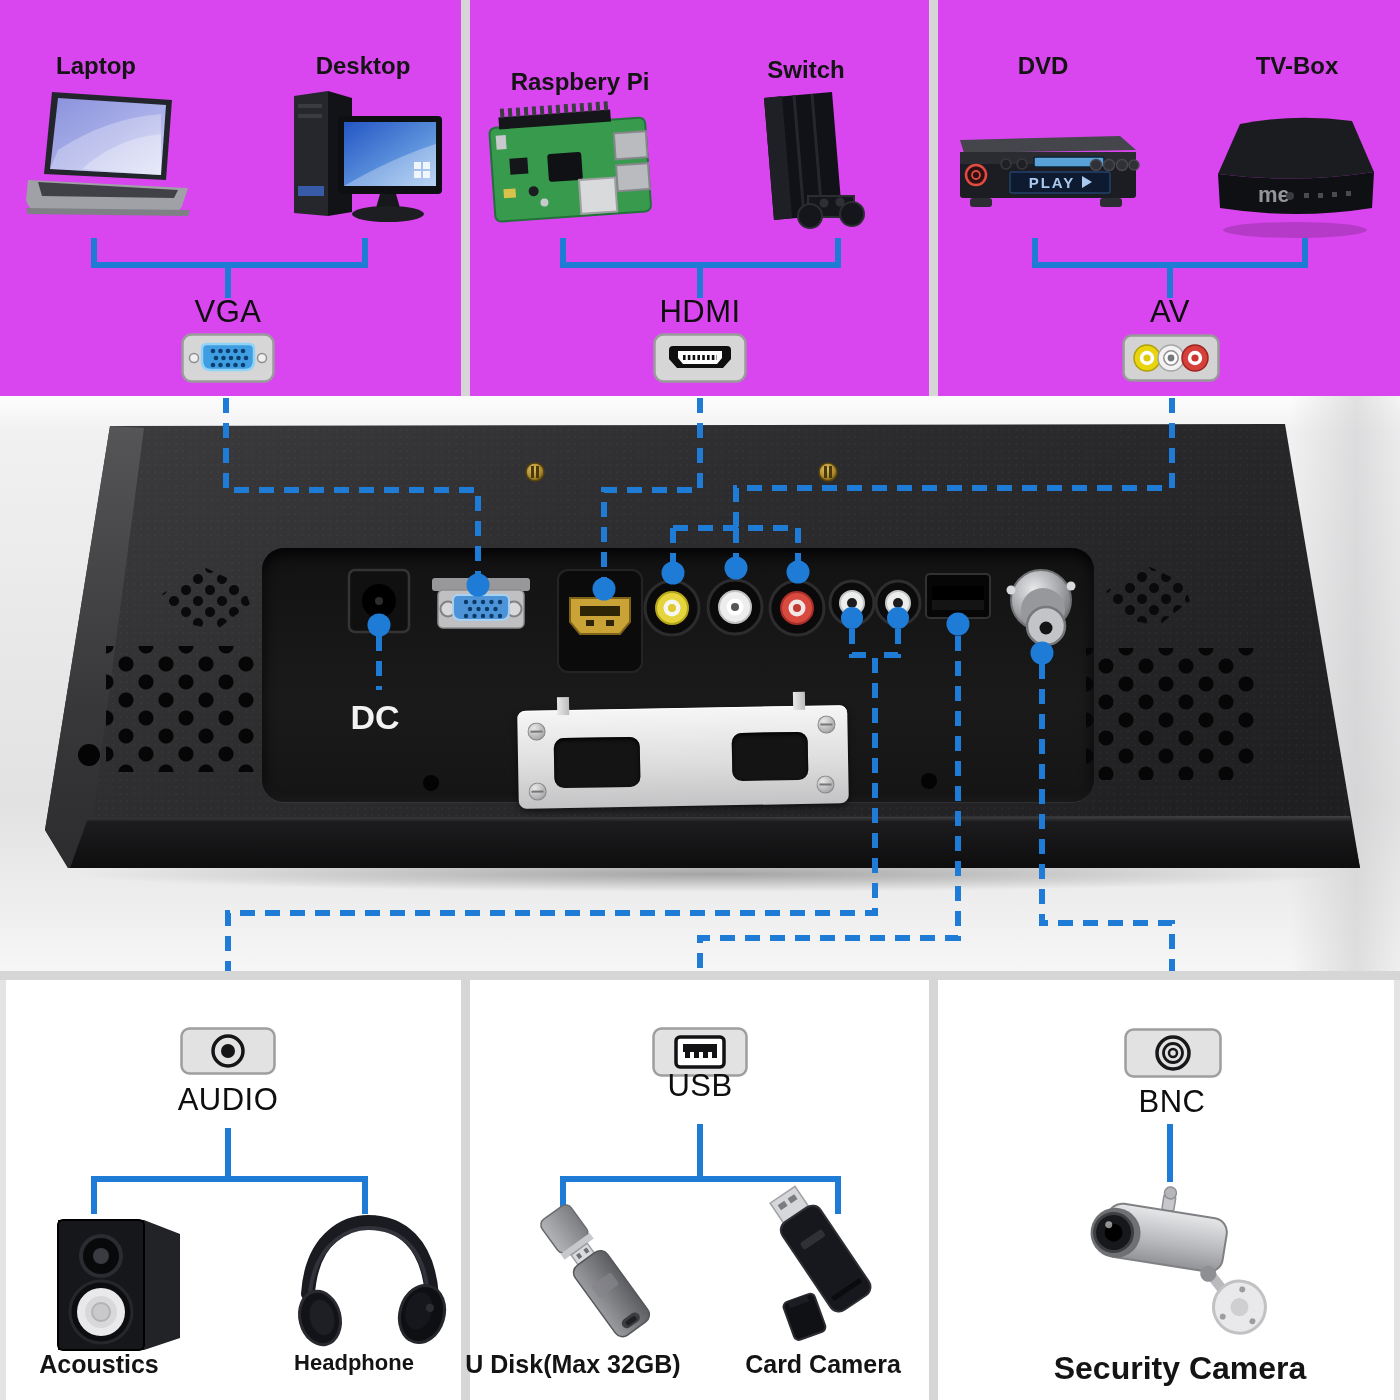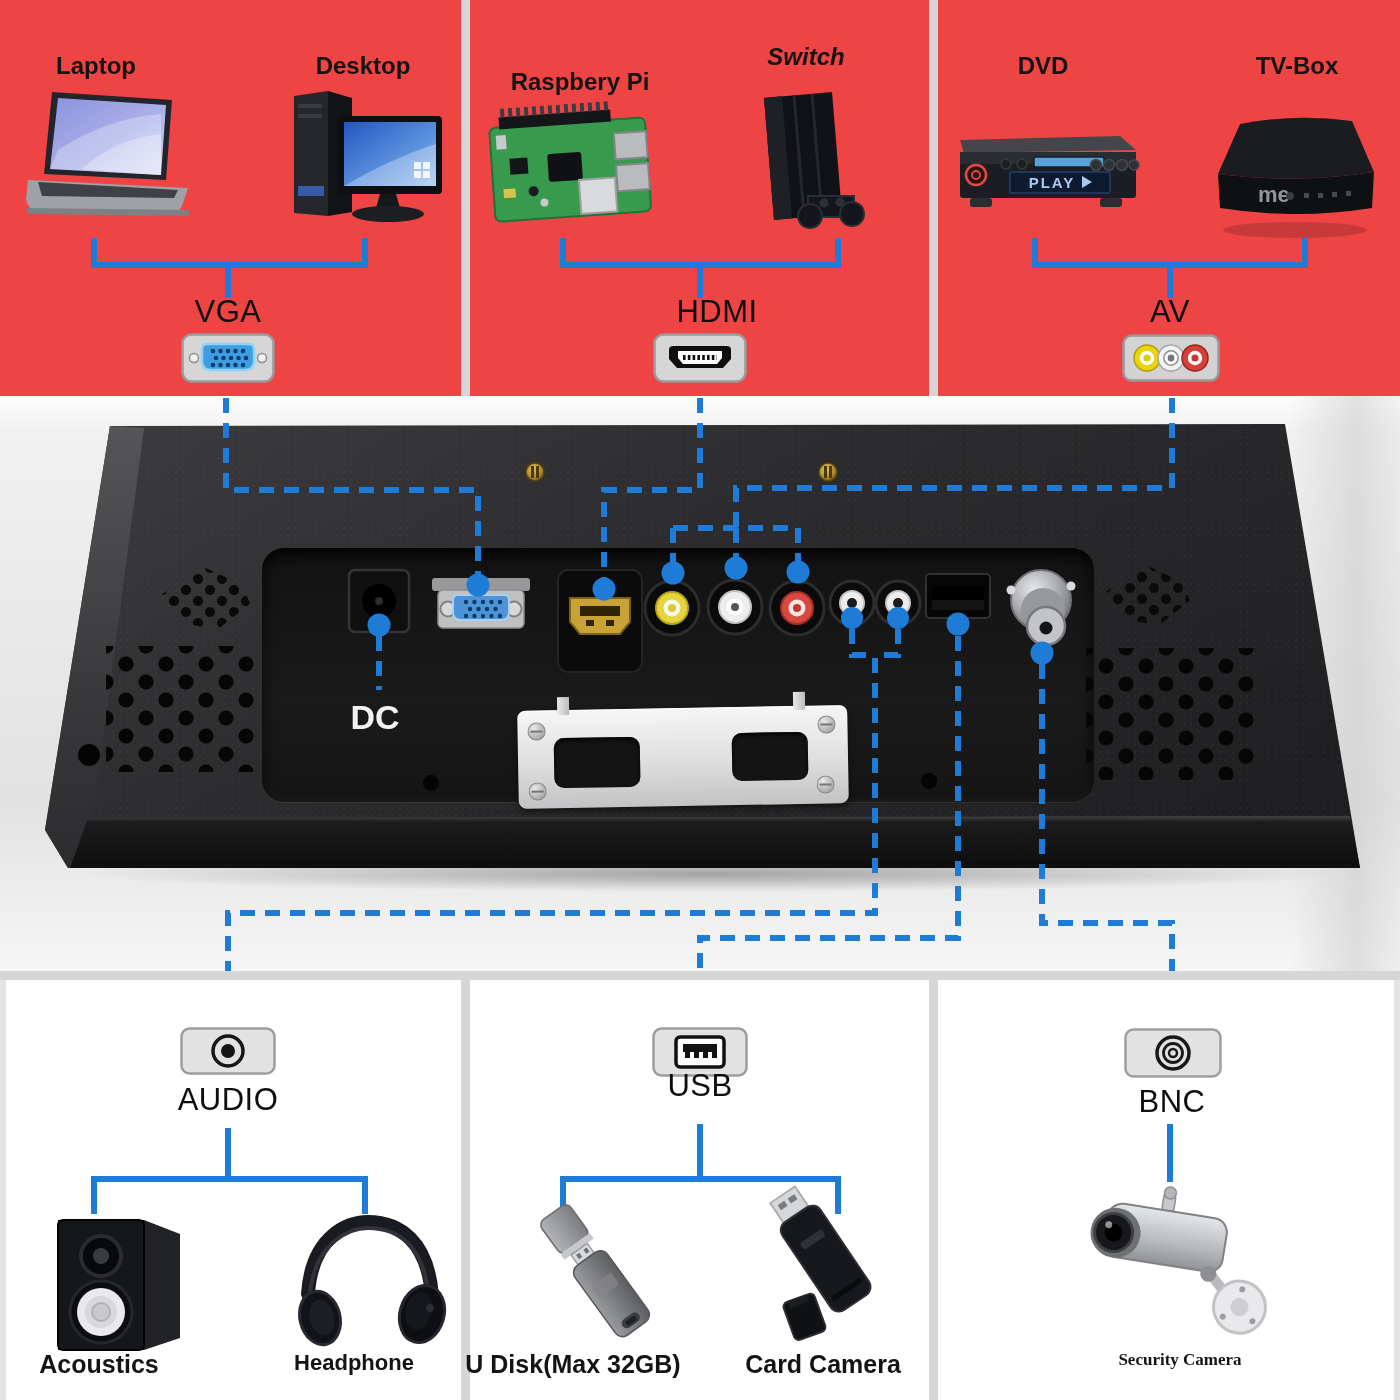--- a/index.html
+++ b/index.html
@@ -63,28 +63,28 @@
   
   .abs-svg{position:absolute;}
   
   #bottom-bg{position:absolute;left:0;top:980px;width:1400px;height:420px;background:#fff;}
 </style>
 </head>
 <body>
 
 <div id="canvas">
 
-  <div style="position:absolute;left:0;top:0;width:1400px;height:396px;background:#ef4444;">
+  <div style="position:absolute;left:0;top:0;width:1400px;height:396px;background:#d946ef;">
     <div class="sep-v" style="left:461px;top:0;height:396px;"></div>
     <div class="sep-v" style="left:929px;top:0;height:396px;"></div>
 
     <div class="dev-label" style="left:96px;top:52px;">Laptop</div>
     <div class="dev-label" style="left:363px;top:52px;">Desktop</div>
     <div class="dev-label" style="left:580px;top:68px;">Raspbery Pi</div>
-    <div class="dev-label" style="left:806px;top:43px;font-style:italic;">Switch</div>
+    <div class="dev-label" style="left:806px;top:56px;">Switch</div>
     <div class="dev-label" style="left:1043px;top:52px;">DVD</div>
     <div class="dev-label" style="left:1297px;top:52px;">TV-Box</div>
 
     <svg class="abs-svg" style="left:22px;top:90px;" width="172" height="148" viewBox="0 0 172 148">
       <defs>
         <linearGradient id="glap" x1="0" y1="0" x2="1" y2="1">
           <stop offset="0" stop-color="#8b92dd"></stop>
             <stop offset=".55" stop-color="#aab0e8"></stop>
             <stop offset="1" stop-color="#d3d6f3"></stop>
         </linearGradient>
@@ -192,21 +192,21 @@
     <div class="blue-seg" style="left:835px;top:238px;width:6px;height:30px;"></div>
     <div class="blue-seg" style="left:560px;top:262px;width:281px;height:6px;"></div>
     <div class="blue-seg" style="left:697px;top:262px;width:6px;height:36px;"></div>
 
     <div class="blue-seg" style="left:1032px;top:238px;width:6px;height:30px;"></div>
     <div class="blue-seg" style="left:1302px;top:238px;width:6px;height:30px;"></div>
     <div class="blue-seg" style="left:1032px;top:262px;width:276px;height:6px;"></div>
     <div class="blue-seg" style="left:1167px;top:262px;width:6px;height:36px;"></div>
 
     <div class="port-label" style="left:228px;top:294px;">VGA</div>
-    <div class="port-label" style="left:700px;top:294px;margin-left:17px;">HDMI</div>
+    <div class="port-label" style="left:700px;top:294px;">HDMI</div>
     <div class="port-label" style="left:1170px;top:294px;">AV</div>
 
     <svg class="abs-svg" style="left:181px;top:333px;" width="94" height="50" viewBox="0 0 94 50">
       <rect x="1.5" y="1.5" width="91" height="47" rx="9" fill="#d6d6d7" stroke="#9b9b9d" stroke-width="2.5"></rect>
       <circle cx="13" cy="25" r="4.5" fill="#efefef" stroke="#8e8e90" stroke-width="1.5"></circle>
       <circle cx="81" cy="25" r="4.5" fill="#efefef" stroke="#8e8e90" stroke-width="1.5"></circle>
       <path d="M26,11 h 42 q 5,0 5,5 v 12 q 0,9 -9,9 h -34 q -9,0 -9,-9 v -12 q 0,-5 5,-5 z" fill="#3f9de2" stroke="#8fd4f8" stroke-width="2.5"></path>
       <g fill="#0c3f70">
         <circle cx="32" cy="18" r="2.3"></circle>
           <circle cx="39.5" cy="18" r="2.3"></circle>
@@ -558,15 +558,15 @@
       <circle cx="178" cy="98" r="3" fill="#9c9da0"></circle>
       <circle cx="163" cy="128" r="3" fill="#9c9da0"></circle>
       <circle cx="193" cy="128" r="3" fill="#9c9da0"></circle>
     </g>
   </svg>
 
   <div class="dev-label" style="left:99px;top:1350px;font-size:25px;">Acoustics</div>
   <div class="dev-label" style="left:354px;top:1350px;font-size:22px;">Headphone</div>
   <div class="dev-label" style="left:573px;top:1350px;font-size:25px;">U Disk(Max 32GB)</div>
   <div class="dev-label" style="left:823px;top:1350px;font-size:25px;">Card Camera</div>
-  <div class="dev-label" style="left:1180px;top:1350px;font-size:17px;font-family:Liberation Serif, serif;">Security Camera</div>
+  <div class="dev-label" style="left:1180px;top:1350px;font-size:32px;">Security Camera</div>
 
 </div>
 
 </body></html>

